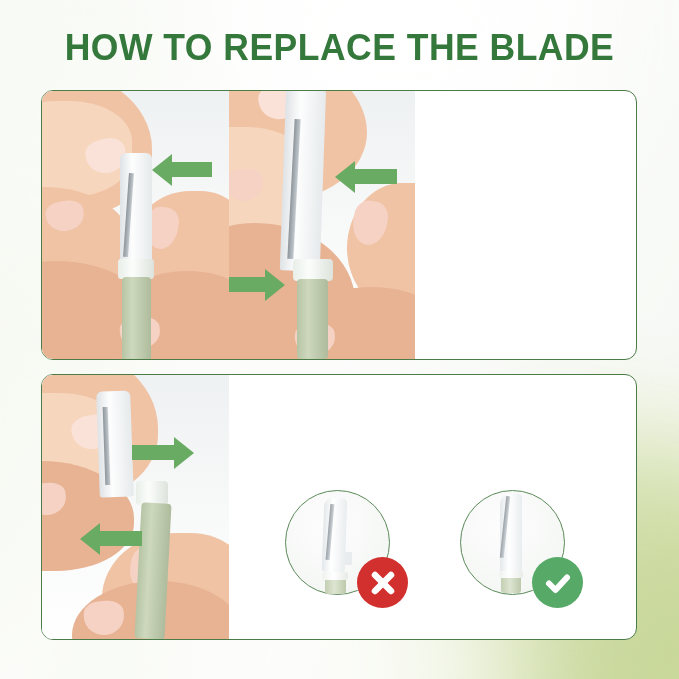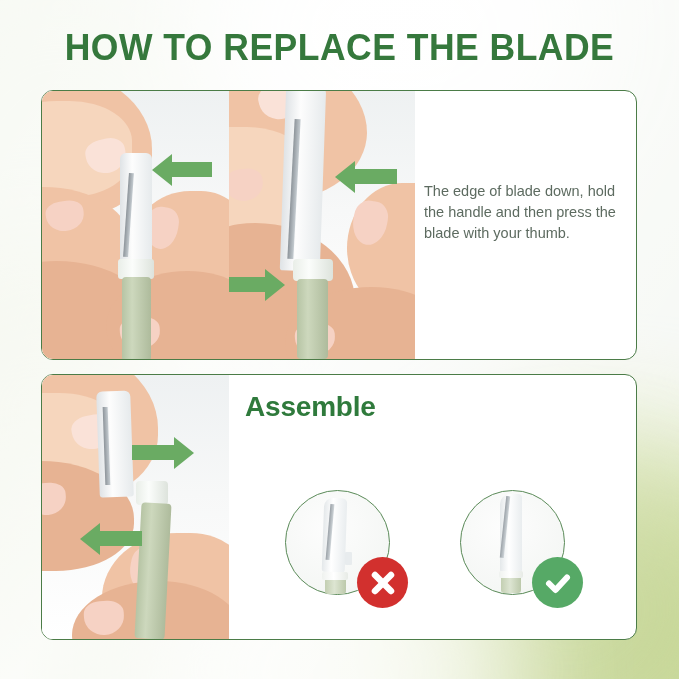--- a/index.html
+++ b/index.html
@@ -159,21 +159,20 @@
       <div class="head"></div>
         <div class="shaft" style="width:43px;"></div>
     </div>
     <div class="arrow right" style="left:-6px;top:178px;width:62px;height:32px;">
       <div class="shaft" style="width:43px;"></div>
         <div class="head"></div>
     </div>
   </div>
 
   <div class="txt" style="left:382px;top:82px;width:205px;">
-    <div class="body">The edge of blade down, hold the handle and then press the blade with your thumb.</div>
   </div>
 </div>
 
 <div class="panel" id="panel-bottom">
 
   <div class="photo" style="position:absolute;left:0;top:0;width:187px;height:264px;">
     <div class="sky"></div>
     <div class="skin s1" style="left:-94px;top:-34px;width:210px;height:160px;border-radius:50% 60% 45% 55%;"></div>
     <div class="skin s3" style="left:-76px;top:18px;width:160px;height:104px;border-radius:60% 50% 50% 60%;"></div>
     <div class="nail pale" style="left:30px;top:40px;width:42px;height:34px;transform:rotate(-10deg);"></div>
@@ -194,21 +193,20 @@
       <div class="shaft" style="width:43px;"></div>
         <div class="head"></div>
     </div>
     <div class="arrow left" style="left:38px;top:148px;width:62px;height:32px;">
       <div class="head"></div>
         <div class="shaft" style="width:43px;"></div>
     </div>
   </div>
 
   <div class="txt" style="left:203px;top:16px;width:352px;">
-    <div class="heading">Assemble</div>
   </div>
 
   <div style="position:absolute;left:243px;top:110px;width:160px;height:130px;">
     <div class="dcircle" style="left:0;top:5px;"></div>
     <div class="zoomtool" style="left:24px;top:13px;width:56px;height:92px;">
       <div class="zt-cap" style="left:14px;top:0;width:23px;height:74px;border-radius:9px 5px 3px 3px;transform:rotate(2deg);"></div>
       <div class="zt-blade" style="left:19px;top:6px;width:4px;height:56px;transform:rotate(5deg);"></div>
       <div class="tab" style="left:36px;top:54px;width:7px;height:13px;"></div>
       <div class="zt-collar" style="left:13px;top:74px;width:26px;height:8px;"></div>
       <div class="zt-handle" style="left:16px;top:82px;width:21px;height:14px;"></div>

